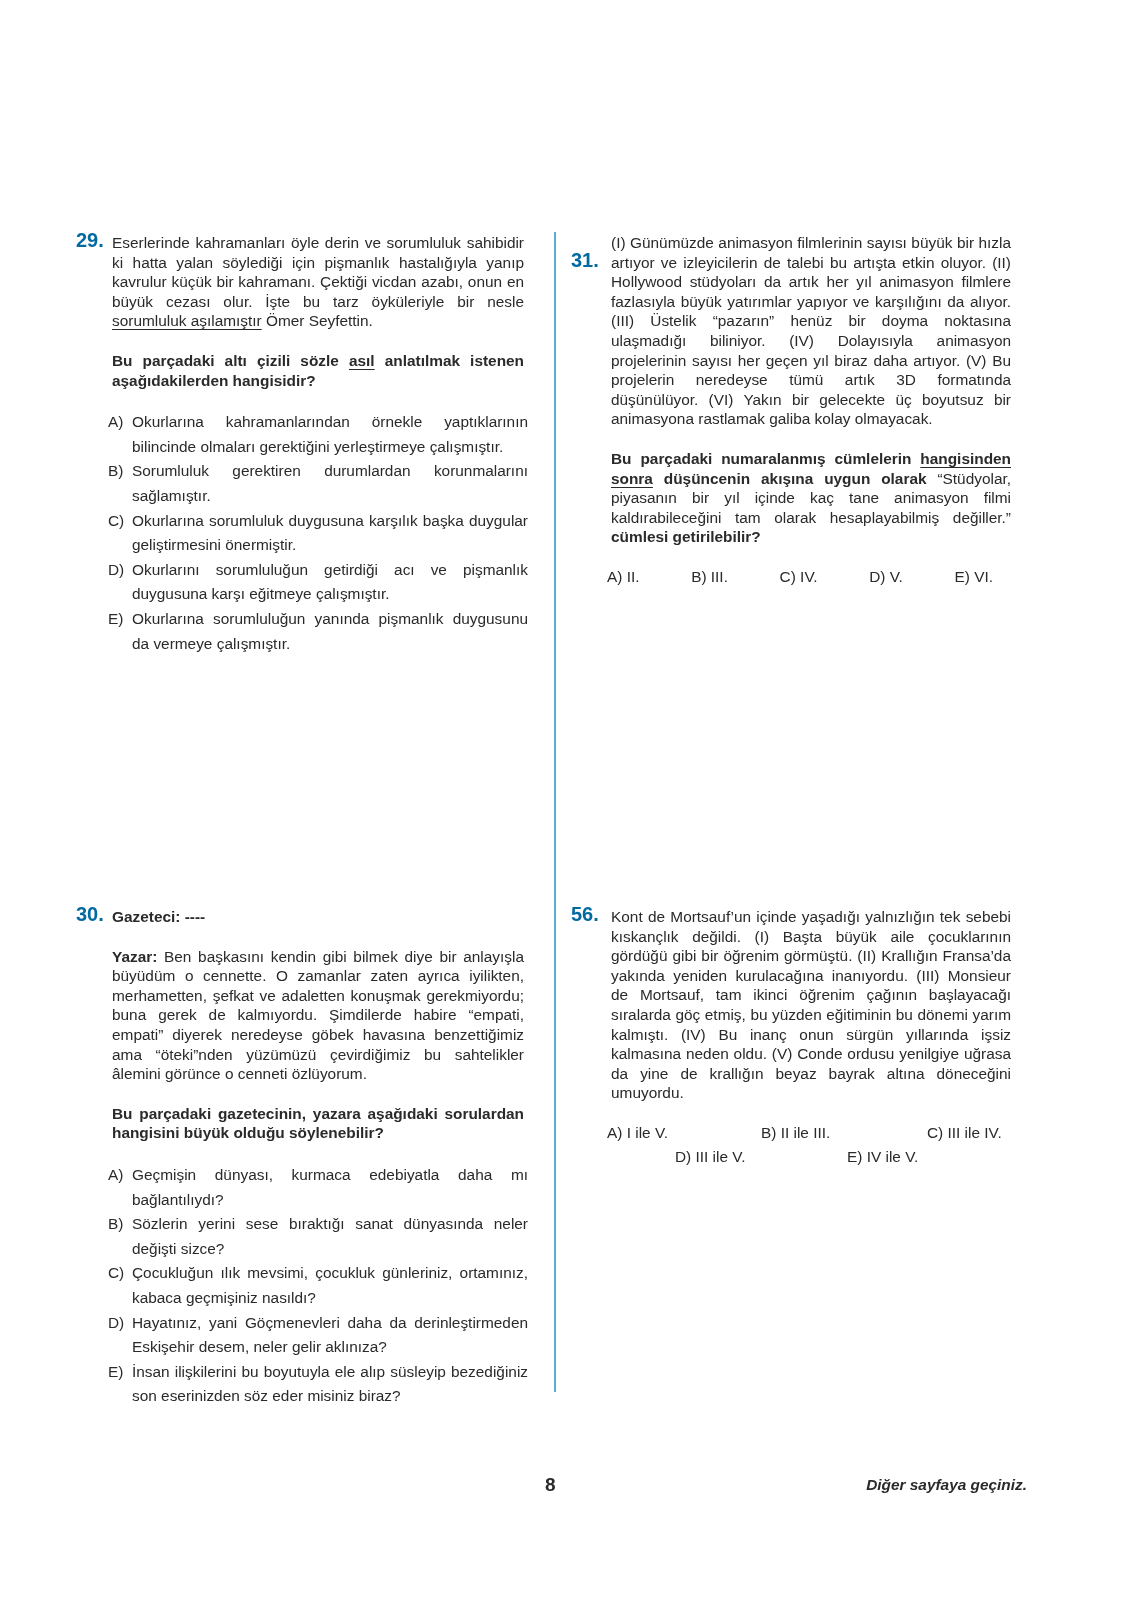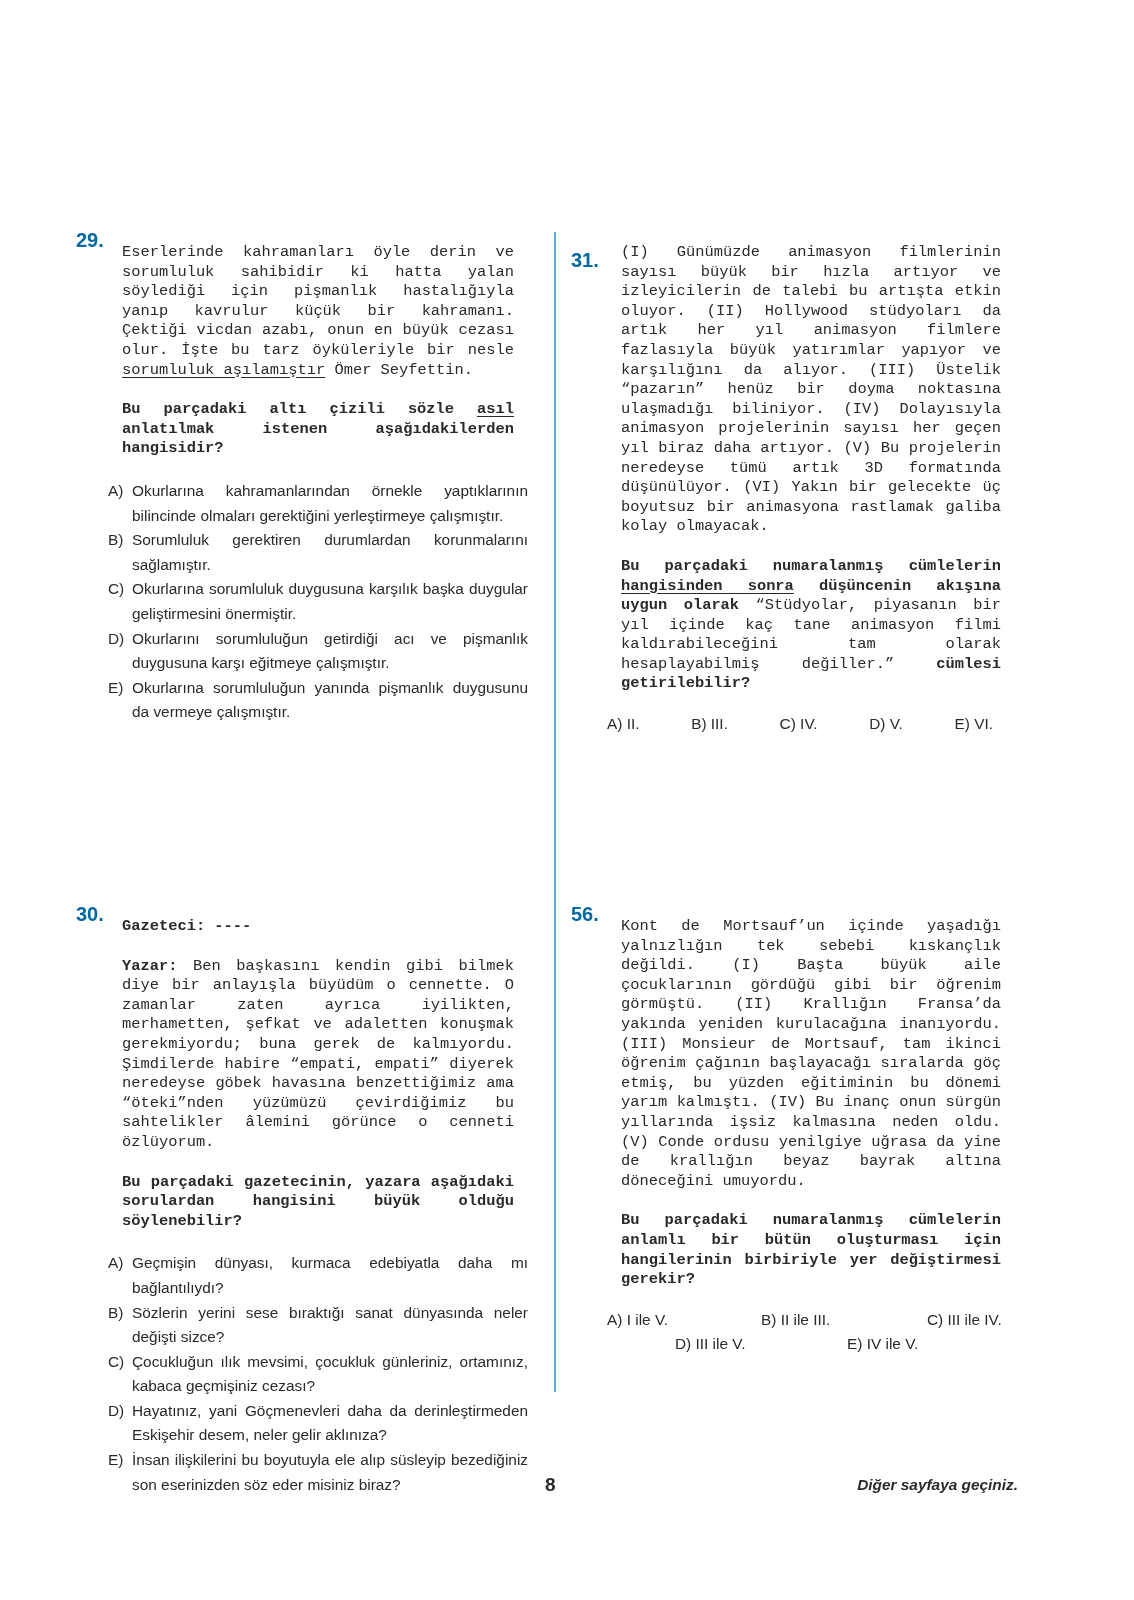--- a/index.html
+++ b/index.html
@@ -2,32 +2,32 @@
 <html><head>
 <meta charset="utf-8">
 <style>
   html, body { margin: 0; padding: 0; background: #ffffff; }
   body { width: 1134px; height: 1600px; position: relative; overflow: hidden;
          font-family: "Liberation Sans", sans-serif; color: #2a2a2a; }
   .col { position: absolute; width: 420px; font-size: 15.4px; line-height: 19.6px; }
   .qnum { position: absolute; font-weight: bold; font-size: 20px; line-height: 20px; color: #0369a1; }
   .just { text-align: justify; }
   .bold { font-weight: bold; }
-  .para { margin: 14px; font-family: Liberation Mono, monospace; }
+  .para { margin: 4px; }
   .stem { margin-top: 20px; font-weight: bold; text-align: justify; }
   .opts { margin-top: 20px; }
   .opt { display: flex; line-height: 24.6px; }
   .opt .letter { width: 24px; flex: none; }
   .opt .txt { flex: 1; text-align: justify; }
   .u { text-decoration: underline; text-underline-offset: 3px; }
   .divider { position: absolute; left: 554px; width: 2px; background: #5aaed6; }
   .choices-row { display: flex; margin-top: 20px; }
   .choices-row span { display: inline-block; }
   .footer-num { position: absolute; left: 545px; top: 1474px; font-weight: bold; font-size: 19px; }
-  .footer-next { position: absolute; right: 116px; top: 1476px; font-weight: bold; font-style: italic; font-size: 15.4px; }
+  .footer-next { position: absolute; right: 107px; top: 1476px; font-weight: bold; font-style: italic; font-size: 15.4px; }
 </style>
 </head>
 <body>
 
 <div class="divider" style="top:232px;height:1160px;"></div>
 
 <div class="qnum" style="left:76px;top:230px;">29.</div>
 <div class="col" style="left:108px;top:229px;">
   <p class="para just"><span>Eserlerinde kahramanları öyle derin ve sorumluluk sahibidir ki hatta yalan söylediği için pişmanlık hastalığıyla yanıp kavrulur küçük bir kahramanı. Çektiği vicdan azabı, onun en büyük cezası olur. İşte bu tarz öyküleriyle bir nesle </span><span class="u">sorumluluk aşılamıştır</span><span> Ömer Seyfettin.</span></p>
   <p class="para stem"><span>Bu parçadaki altı çizili sözle </span><span class="u">asıl</span><span> anlatılmak istenen aşağıdakilerden hangisidir?</span></p>
@@ -77,37 +77,36 @@
     <div class="opt">
         <span class="letter">A)</span>
         <span class="txt">Geçmişin dünyası, kurmaca edebiyatla daha mı bağlantılıydı?</span>
       </div>
     <div class="opt">
         <span class="letter">B)</span>
         <span class="txt">Sözlerin yerini sese bıraktığı sanat dünyasında neler değişti sizce?</span>
       </div>
     <div class="opt">
         <span class="letter">C)</span>
-        <span class="txt">Çocukluğun ılık mevsimi, çocukluk günleriniz, ortamınız, kabaca geçmişiniz cezası?</span>
+        <span class="txt">Çocukluğun ılık mevsimi, çocukluk günleriniz, ortamınız, kabaca geçmişiniz nasıldı?</span>
       </div>
     <div class="opt">
         <span class="letter">D)</span>
         <span class="txt">Hayatınız, yani Göçmenevleri daha da derinleştirmeden Eskişehir desem, neler gelir aklınıza?</span>
       </div>
     <div class="opt">
         <span class="letter">E)</span>
         <span class="txt">İnsan ilişkilerini bu boyutuyla ele alıp süsleyip bezediğiniz son eserinizden söz eder misiniz biraz?</span>
       </div>
   </div>
 </div>
 
 <div class="qnum" style="left:571px;top:904px;">56.</div>
 <div class="col" style="left:607px;top:903px;width:408px;">
   <p class="para just">Kont de Mortsauf’un içinde yaşadığı yalnızlığın tek sebebi kıskançlık değildi. (I) Başta büyük aile çocuklarının gördüğü gibi bir öğrenim görmüştü. (II) Krallığın Fransa’da yakında yeniden kurulacağına inanıyordu. (III) Monsieur de Mortsauf, tam ikinci öğrenim çağının başlayacağı sıralarda göç etmiş, bu yüzden eğitiminin bu dönemi yarım kalmıştı. (IV) Bu inanç onun sürgün yıllarında işsiz kalmasına neden oldu. (V) Conde ordusu yenilgiye uğrasa da yine de krallığın beyaz bayrak altına döneceğini umuyordu.</p>
-  <p class="para stem">Bu parçadaki numaralanmış cümlelerin anlamlı bir bütün oluşturması için hangilerinin birbiriyle yer değiştirmesi gerekir?</p>
   <div style="margin-top:20px;position:relative;height:50px;text-align:right;">
     <span style="position:absolute;left:0;top:0;">A) I ile V.</span>
     <span style="position:absolute;left:154px;top:0;">B) II ile III.</span>
     <span style="position:absolute;left:320px;top:0;">C) III ile IV.</span>
     <span style="position:absolute;left:68px;top:24px;">D) III ile V.</span>
     <span style="position:absolute;left:240px;top:24px;">E) IV ile V.</span>
   </div>
 </div>
 
 <div class="footer-num">8</div>

